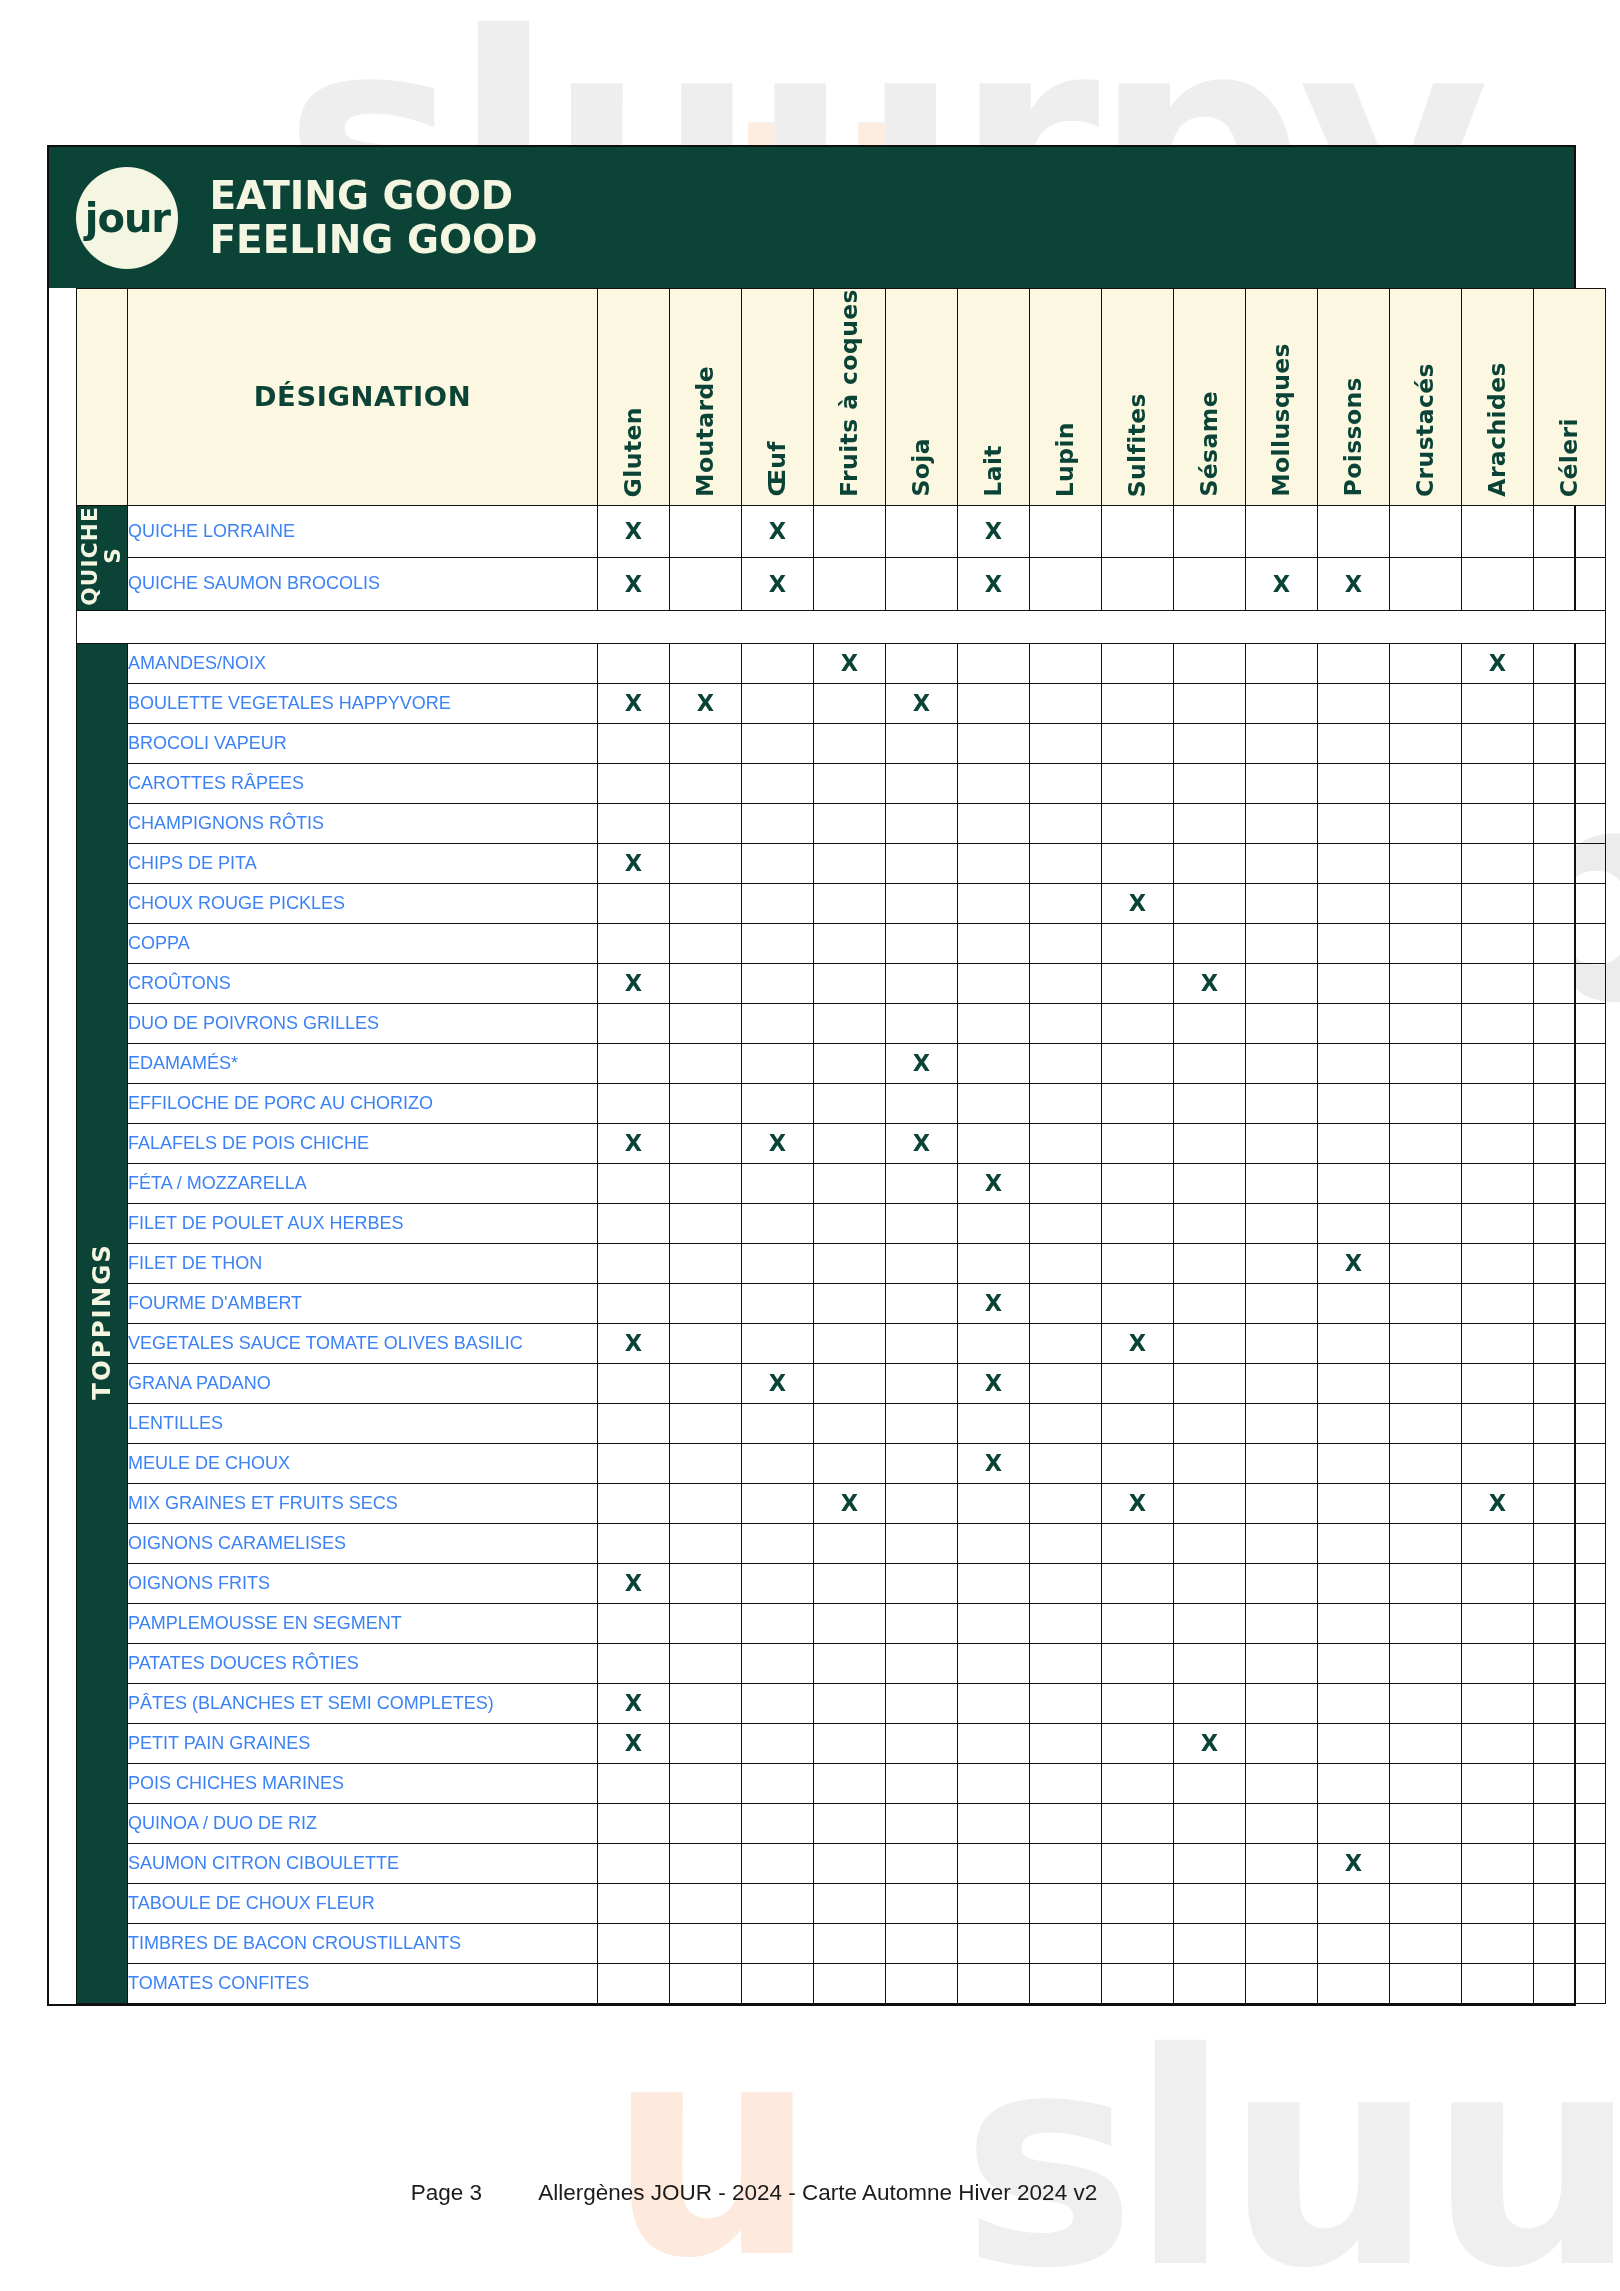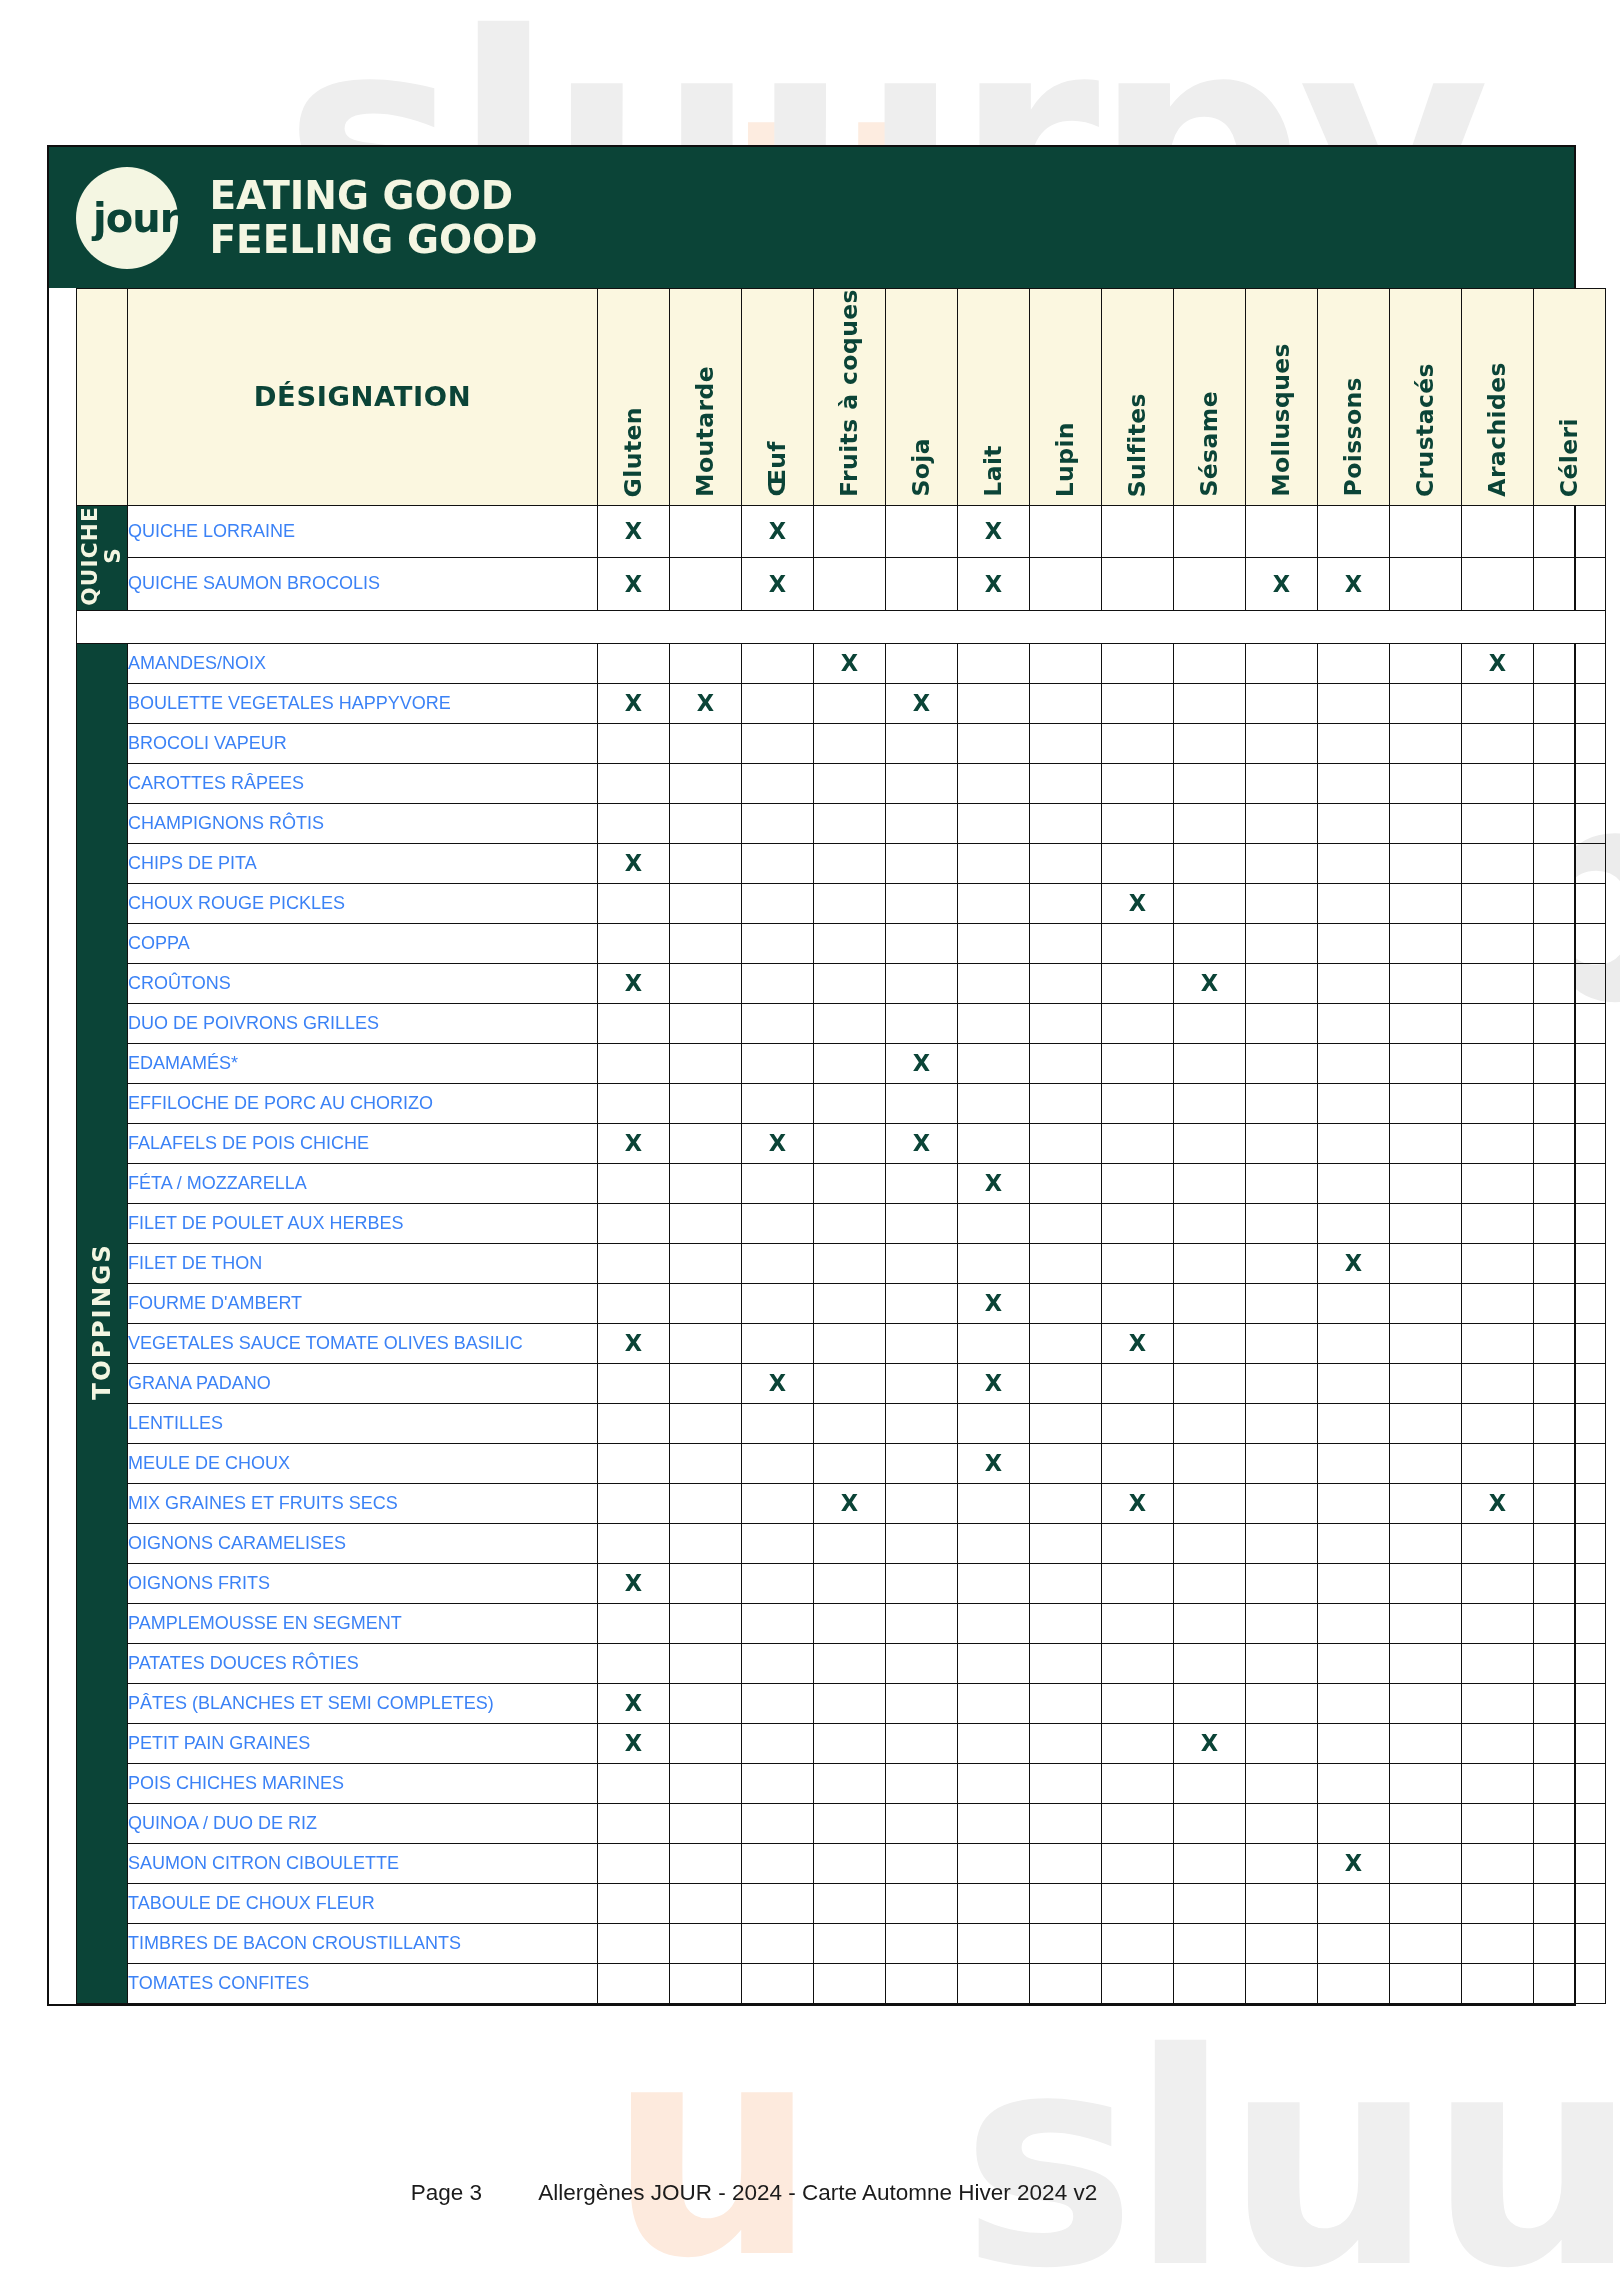--- a/index.html
+++ b/index.html
@@ -73,21 +73,21 @@
     padding: 0 17.6px 0 27.4px;
     position: relative;
   }
   #logo-badge {
     width: 102px;
     height: 102px;
     border-radius: 50%;
     background: #f4f6e2;
     display: flex;
     align-items: center;
-    justify-content: flex-end;
+    justify-content: center;
     flex: 0 0 auto;
   }
   #logo-badge span {
     font-family: "DejaVu Sans", sans-serif;
     font-size: 40px;
     font-weight: 700;
     color: #0b4437;
     letter-spacing: -1px;
     line-height: 1;
   }

